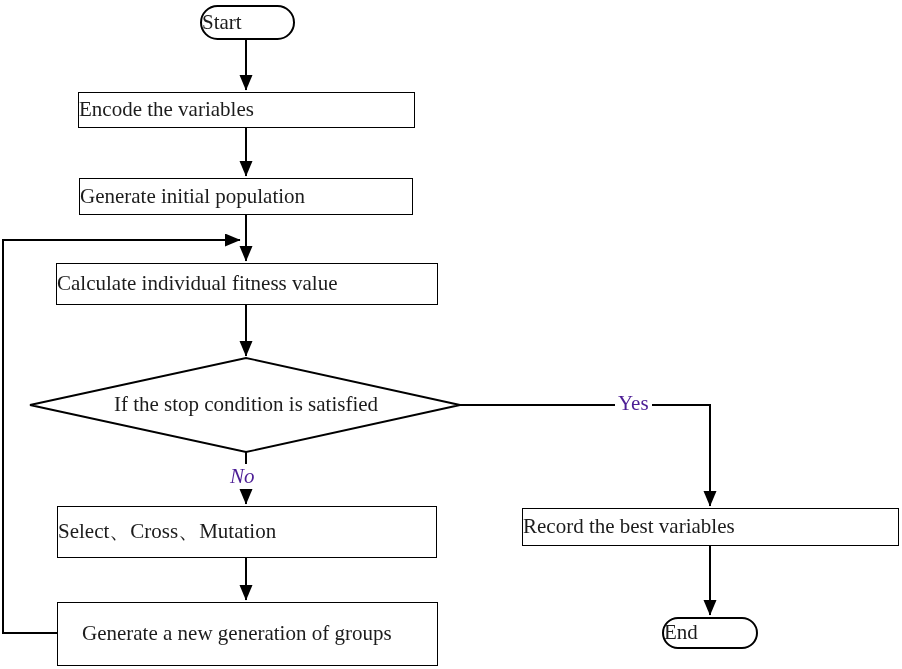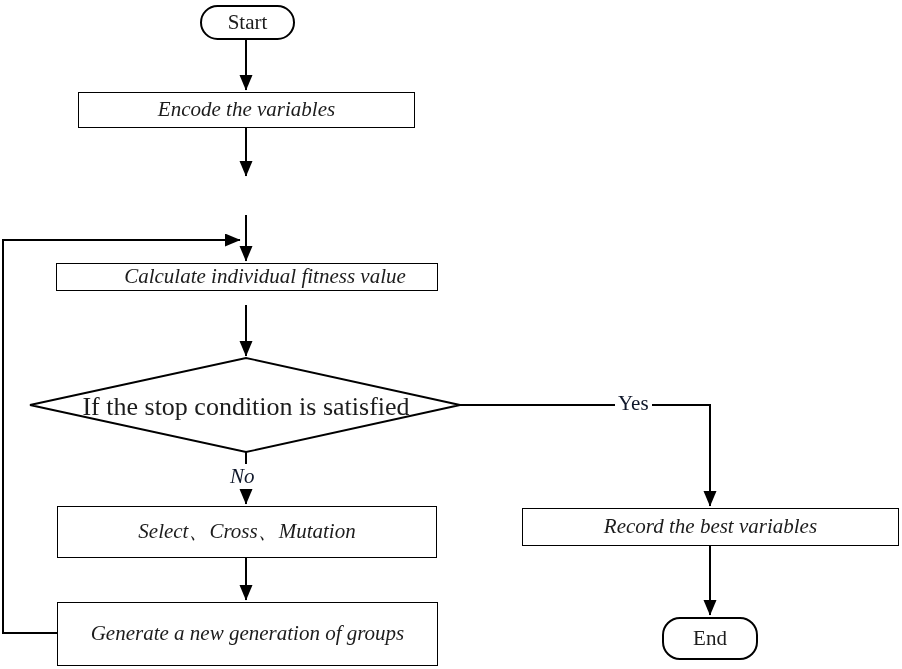--- a/index.html
+++ b/index.html
@@ -19,49 +19,48 @@
     position: absolute;
     left: 0;
     top: 0;
     z-index: 1;
   }
   .node {
     position: absolute;
     box-sizing: border-box;
     display: flex;
     align-items: center;
-    justify-content: center;
+    justify-content: flex-start;
     text-align: center;
     font-size: 21px;
     line-height: 1.4;
     color: #1c1c1c;
     background: #ffffff;
     z-index: 2;
   }
   .rect {
     border: 1.6px solid #000000;
-    font-style: italic;
   }
   .stadium {
     border: 2px solid #000000;
     border-radius: 18px;
   }
   .diamond-label {
     position: absolute;
     box-sizing: border-box;
     text-align: center;
-    font-size: 26px;
+    font-size: 21px;
     color: #1c1c1c;
     background: transparent;
     z-index: 2;
   }
   .edge-label {
     position: absolute;
     font-size: 21px;
-    color: #0f172a;
+    color: #4c1d95;
     background: #ffffff;
     padding: 0 3px;
     z-index: 3;
   }
 </style>
 </head>
 <body>
 
 <div id="canvas">
 
@@ -88,40 +87,43 @@
   </svg>
 
   <div class="node stadium" style="left:200px; top:5px; width:95px; height:35px;">
     <span>Start</span>
   </div>
 
   <div class="node rect" style="left:78px; top:92px; width:337px; height:36px;">
     <span>Encode the variables</span>
   </div>
 
+  <div class="node rect" style="left:79px; top:178px; width:334px; height:37px;">
+    <span>Generate initial population</span>
+  </div>
 
-  <div class="node rect" style="left:56px; top:263px; width:382px; height:28px;padding-left:36px;">
+  <div class="node rect" style="left:56px; top:263px; width:382px; height:42px;">
     <span>Calculate individual fitness value</span>
   </div>
 
   <div class="diamond-label" style="left:46px; top:392px; width:400px;">If the stop condition is satisfied</div>
 
   <div class="node rect" style="left:57px; top:506px; width:380px; height:52px;">
     <span>Select、Cross、Mutation</span>
   </div>
 
   <div class="node rect" style="left:57px; top:602px; width:381px; height:64px; padding:0 24px;">
     <span>Generate a new generation of groups</span>
   </div>
 
   <div class="node rect" style="left:522px; top:508px; width:377px; height:38px;">
     <span>Record the best variables</span>
   </div>
 
-  <div class="node stadium" style="left:662px; top:617px; width:96px; height:43px;">
+  <div class="node stadium" style="left:662px; top:617px; width:96px; height:32px;">
     <span>End</span>
   </div>
 
   <div class="edge-label" style="left:615px; top:391px;">Yes</div>
 
   <div class="edge-label" style="left:227px; top:464px;font-style:italic;">No</div>
 
 </div>
 
 </body></html>

